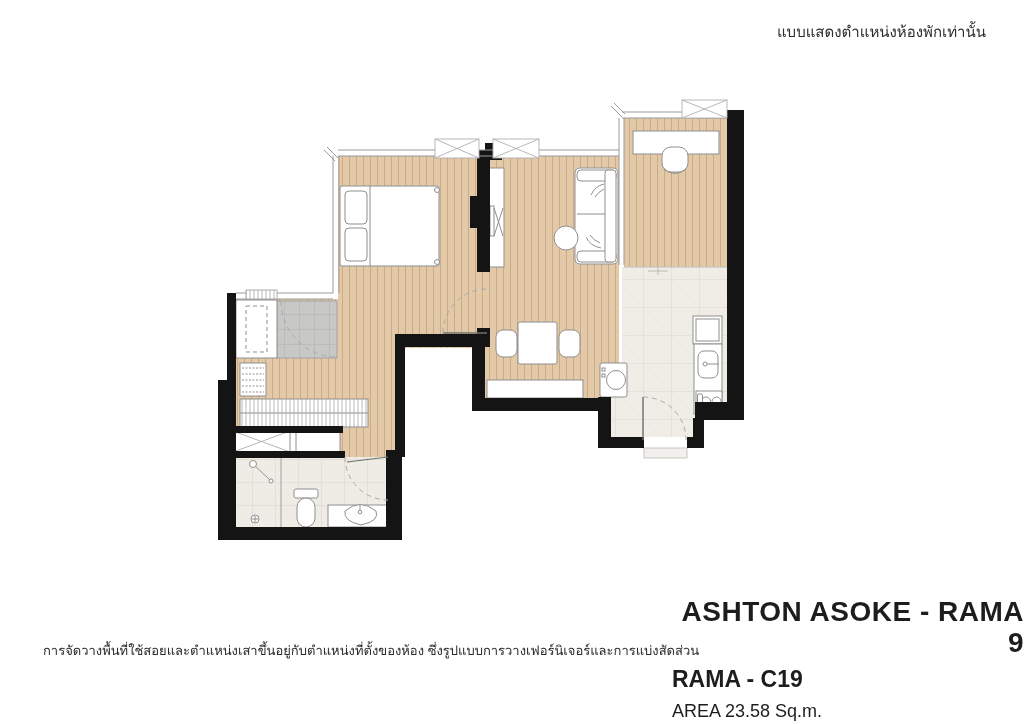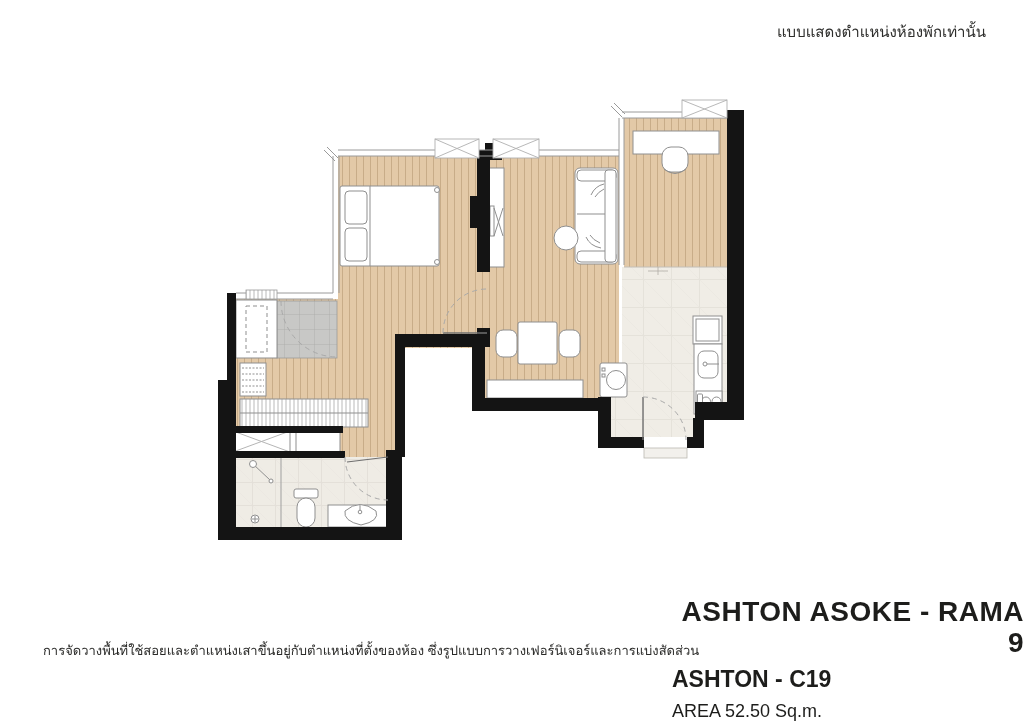--- a/index.html
+++ b/index.html
@@ -224,21 +224,21 @@
       <g>
         <line x1="388" y1="457" x2="347" y2="462" stroke="#6f6f6f" stroke-width="1.2"></line>
         <path d="M345,457 A43,43 0 0 0 388,500" stroke="#a9a9a9" stroke-width="1" stroke-dasharray="5,4"></path>
       </g>
       <path d="M281,301 A56,56 0 0 0 337,357" stroke="#a9a9a9" stroke-width="1" stroke-dasharray="5,4"></path>
     </g>
   </svg>
 
   <div class="titleblock">
     <div class="title-project">ASHTON ASOKE - RAMA 9</div>
-    <div class="title-unit">ASHTON - C19</div>
-    <div class="title-area">AREA 52.50 Sq.m.</div>
+    <div class="title-unit">RAMA - C19</div>
+    <div class="title-area">AREA 23.58 Sq.m.</div>
   </div>
 
   <div class="disclaimer">
     <div>การจัดวางพื้นที่ใช้สอยและตำแหน่งเสาขึ้นอยู่กับตำแหน่งที่ตั้งของห้อง ซึ่งรูปแบบการวางเฟอร์นิเจอร์และการแบ่งสัดส่วน</div>
   </div>
 
 </div>
 
 </body></html>

